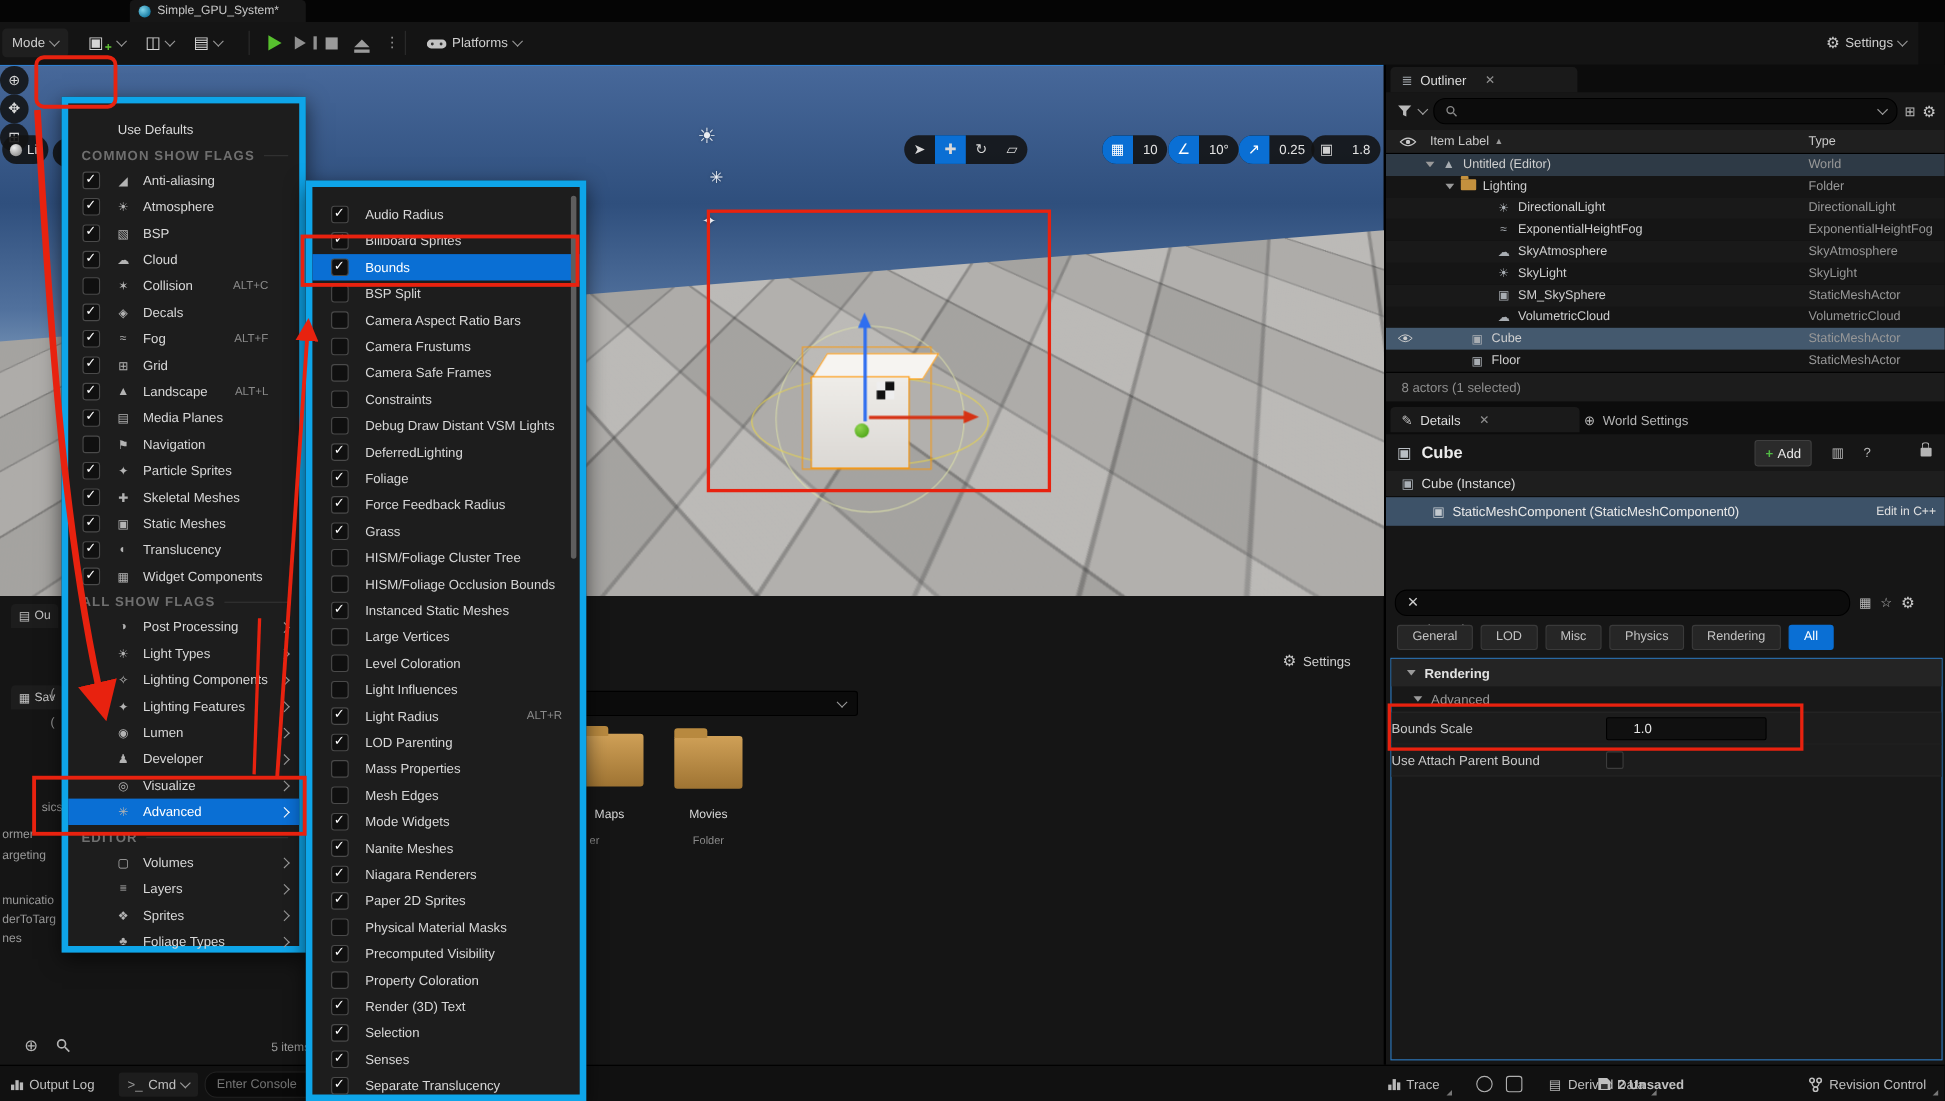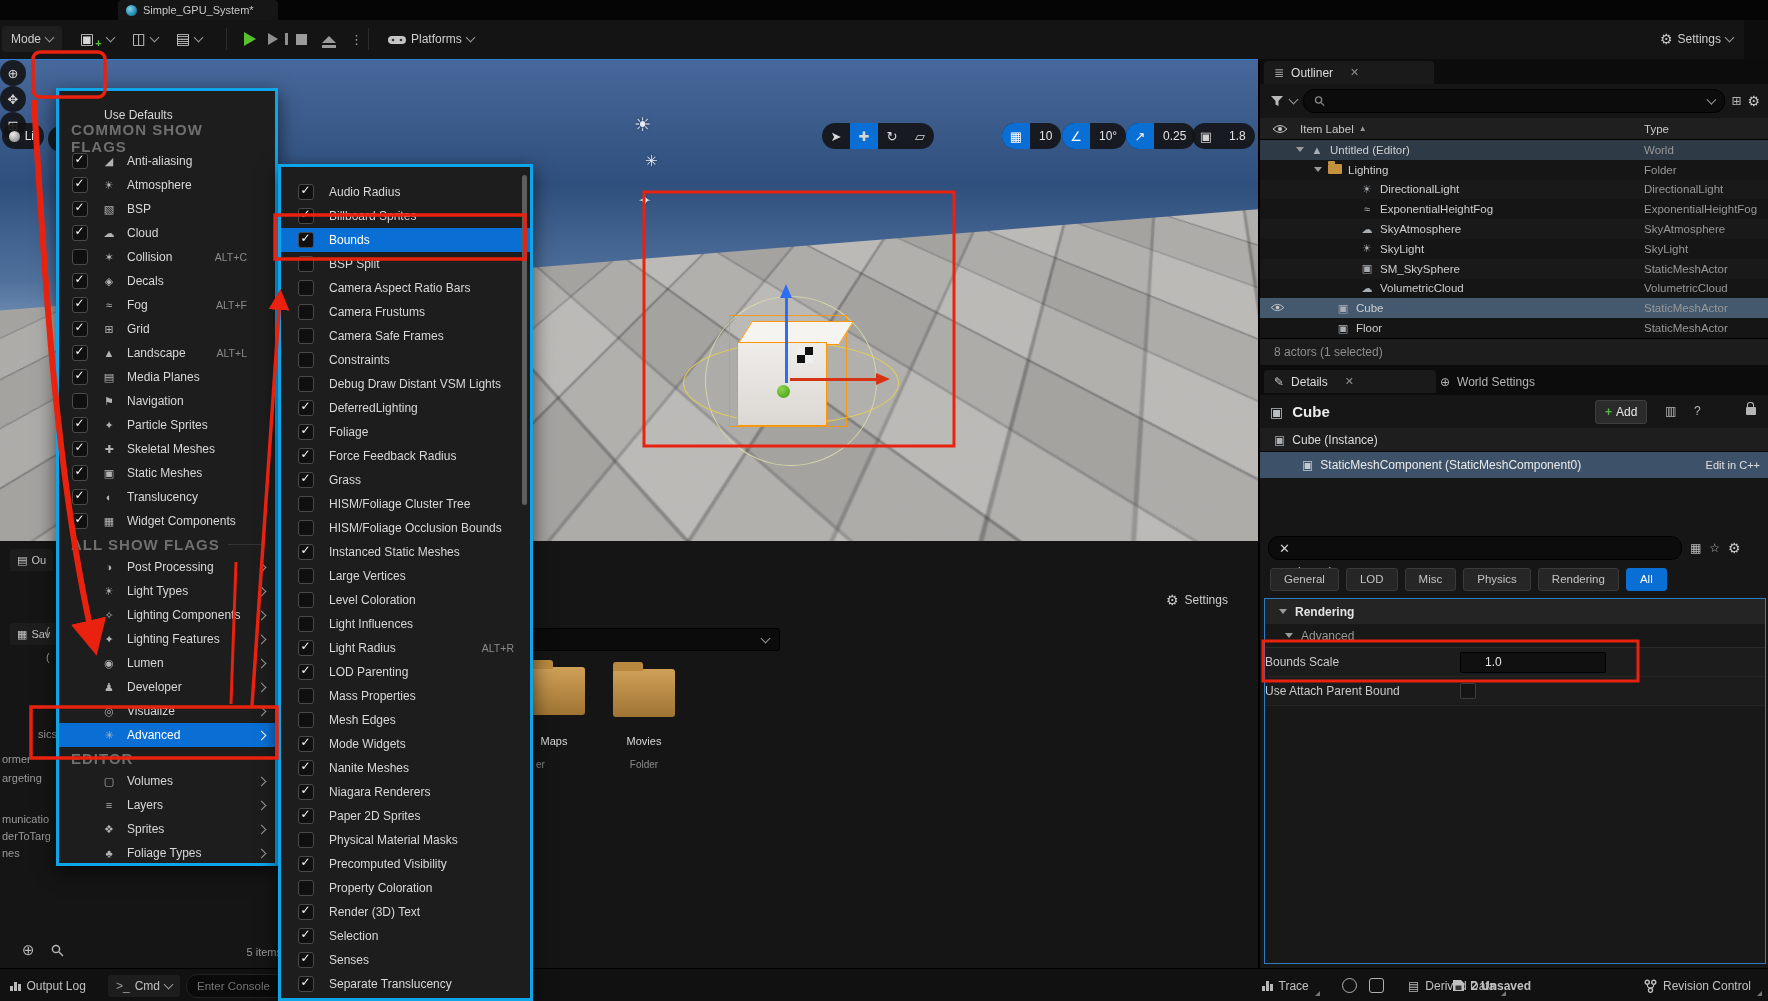--- a/index.html
+++ b/index.html
@@ -144,36 +144,36 @@
   #statusbar{left:0;top:968px;width:1768px;height:33px;background:#111;border-top:1px solid #000;display:block;}
   .sb{position:absolute;top:0;height:33px;display:flex;align-items:center;gap:6px;color:#c0c0c0;font-size:12px;}
   .sb-btn{background:#1d1d1d;border-radius:3px;height:22px;display:flex;align-items:center;gap:5px;padding:0 8px;}
   .console-in{width:128px;height:22px;background:#0a0a0a;border-radius:11px;border:1px solid #222;color:#777;
               padding:0 10px;font-size:11.5px;font-family:"Liberation Sans",sans-serif;outline:none;}
   .ring{width:13px;height:13px;border:1.6px solid #b0b0b0;border-radius:50%;}
   .tracebars{display:inline-flex;align-items:flex-end;gap:1.5px;height:11px;}
   .tracebars i{width:2.5px;background:#b9b9b9;display:block;}
   .cornr{width:0;height:0;border-bottom:5px solid #777;border-left:5px solid transparent;align-self:flex-end;margin-bottom:6px;}
   
-  .uemenu{position:absolute;background:#1d1d1d;border:3px solid #0ea5e9;box-shadow:0 6px 18px rgba(0,0,0,.6);z-index:40;}
+  .uemenu{position:absolute;background:#1d1d1d;border:6px solid #0ea5e9;box-shadow:0 6px 18px rgba(0,0,0,.6);z-index:40;}
   #showmenu{left:56px;top:88px;width:222px;height:778px;padding-top:12px;box-sizing:border-box;}
   #advmenu{left:278px;top:164px;width:255px;height:837px;padding-top:13px;box-sizing:border-box;z-index:45;}
   .mrow{height:24px;display:flex;align-items:center;position:relative;color:#d8d8d8;font-size:12px;}
   .mrow.sel{background:#0a6fd4;color:#fff;}
   .mrow .cb{position:absolute;left:13px;width:14px;height:14px;border:1px solid #4a4a4a;background:#101010;border-radius:3px;}
   .mrow .cb.on::after{content:"✓";position:absolute;left:1.5px;top:-2px;color:#fff;font-size:12px;font-weight:bold;}
   .mrow .mi{position:absolute;left:42px;width:16px;text-align:center;color:#b3b3b3;font-size:11px;}
   .mrow .lbl{position:absolute;left:68px;}
   .mrow .key{position:absolute;right:28px;color:#8a8a8a;font-size:10.5px;}
   .mrow .chevr{position:absolute;right:10px;width:6px;height:6px;border-right:1.6px solid #9a9a9a;border-top:1.6px solid #9a9a9a;transform:rotate(45deg);}
   .mrow.sel .chevr{border-color:#fff;}
   #advmenu .mrow .cb{left:17px;}
   #advmenu .mrow .lbl{left:48px;}
   #advmenu .mrow .key{right:16px;}
-  .mhead{height:22px;display:flex;align-items:center;gap:8px;padding-left:12px;color:#6f6f6f;font-size:15px;
+  .mhead{height:22px;display:flex;align-items:center;gap:8px;padding-left:12px;color:#6f6f6f;font-size:12px;
          letter-spacing:1px;font-weight:bold;}
   .mhead::after{content:"";flex:1;height:1px;background:#333;margin-right:10px;}
   .udef{height:24px;display:flex;align-items:center;padding-left:45px;color:#d8d8d8;}
   #adv-scroll{position:absolute;right:3px;top:8px;width:5px;height:330px;background:#5e5e5e;border-radius:3px;}
   
   #anno{position:absolute;left:0;top:0;z-index:100;pointer-events:none;}
 </style>
 </head>
 <body>
 

